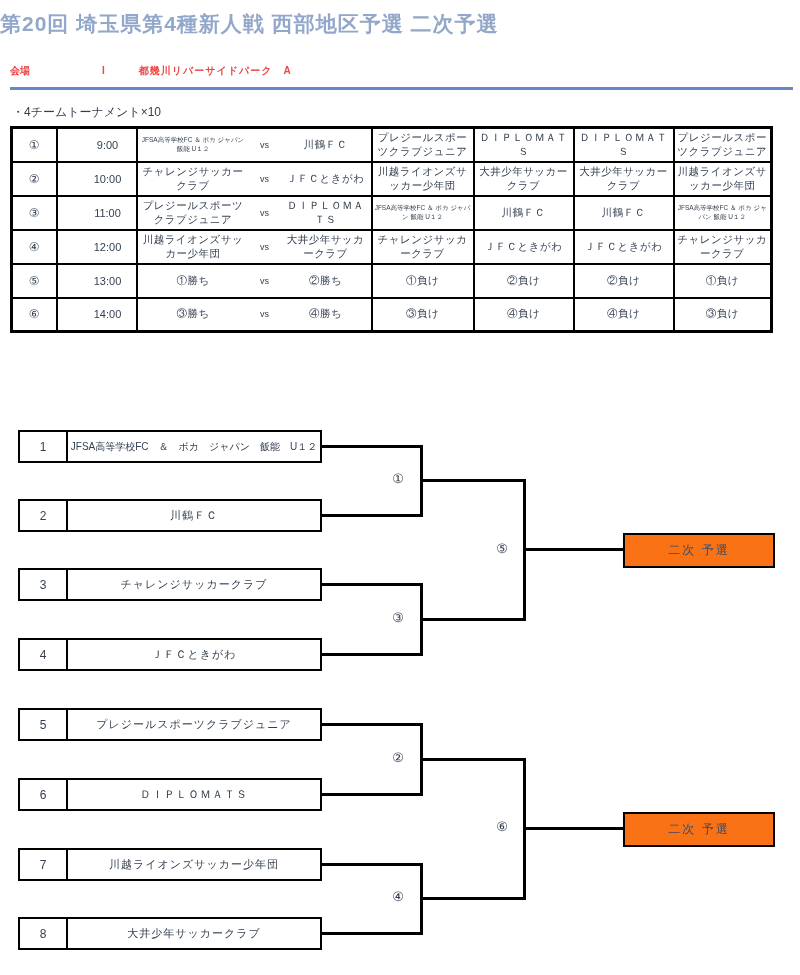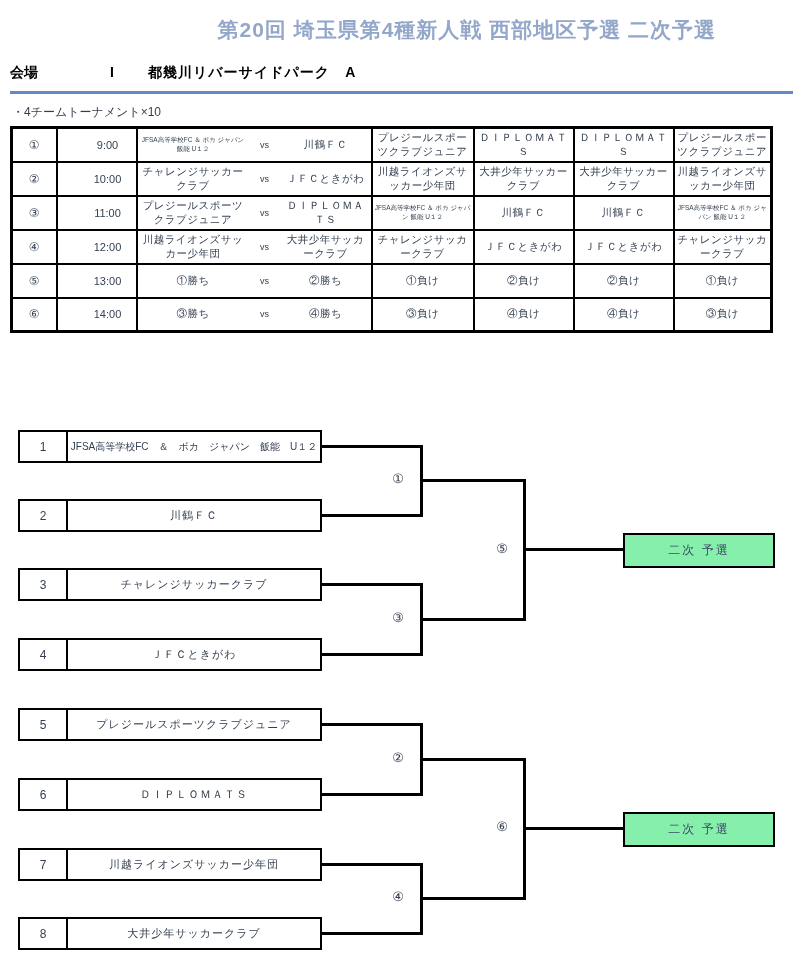--- a/index.html
+++ b/index.html
@@ -1,27 +1,27 @@
 <!DOCTYPE html>
 <html><head>
 <meta charset="utf-8">
 <style>
   html,body { margin:0; padding:0; }
   body {
     width:800px; height:975px; position:relative; background:#ffffff;
     font-family:"Liberation Sans", sans-serif; color:#333f50;
   }
   .title {
-    position:absolute; top:16px; left:0; width:716px; text-align:right;
+    position:absolute; top:10px; left:0; width:716px; text-align:left;
     font-size:21px; letter-spacing:1px; color:#92a7c9; font-weight:bold;
   }
   .venue {
     position:absolute; top:64px; left:10px; width:783px;
     border-bottom:3px solid #6688c8; padding-bottom:9px;
-    font-size:14px; font-weight:bold; color:#000000;
+    font-size:10px; font-weight:bold; color:#ef4444;
   }
   .venue .v-code { margin-left:72px; }
   .venue .v-name { margin-left:34px; letter-spacing:1px; }
   .note { position:absolute; top:104px; left:12px; font-size:12px; color:#333f50; }
 
   table.sched {
     position:absolute; top:126px; left:10px; width:760px;
     border-collapse:collapse; table-layout:fixed; border:3px solid #000;
   }
   .sched th, .sched td {
@@ -52,21 +52,21 @@
   }
   .tbox .tname.long { font-size:10px; letter-spacing:0; }
   .bline { position:absolute; background:#000; }
   .mlabel {
     position:absolute; width:24px; height:24px; line-height:24px;
     text-align:center; font-size:13px; color:#333f50;
   }
   .fbox {
     position:absolute; left:623px; width:148px; height:31px;
     border:2px solid #000; display:flex; align-items:center; justify-content:center;
-    font-size:12px; letter-spacing:2px; color:#3a4a66; background:#86efac;
+    font-size:12px; letter-spacing:2px; color:#3a4a66; background:#f97316;
   }
 </style>
 </head>
 <body>
 
 <div class="title">第20回 埼玉県第4種新人戦 西部地区予選 二次予選</div>
 
 <div class="venue">
   <span>会場</span><span class="v-code">I</span><span class="v-name">都幾川リバーサイドパーク　A</span>
 </div>

